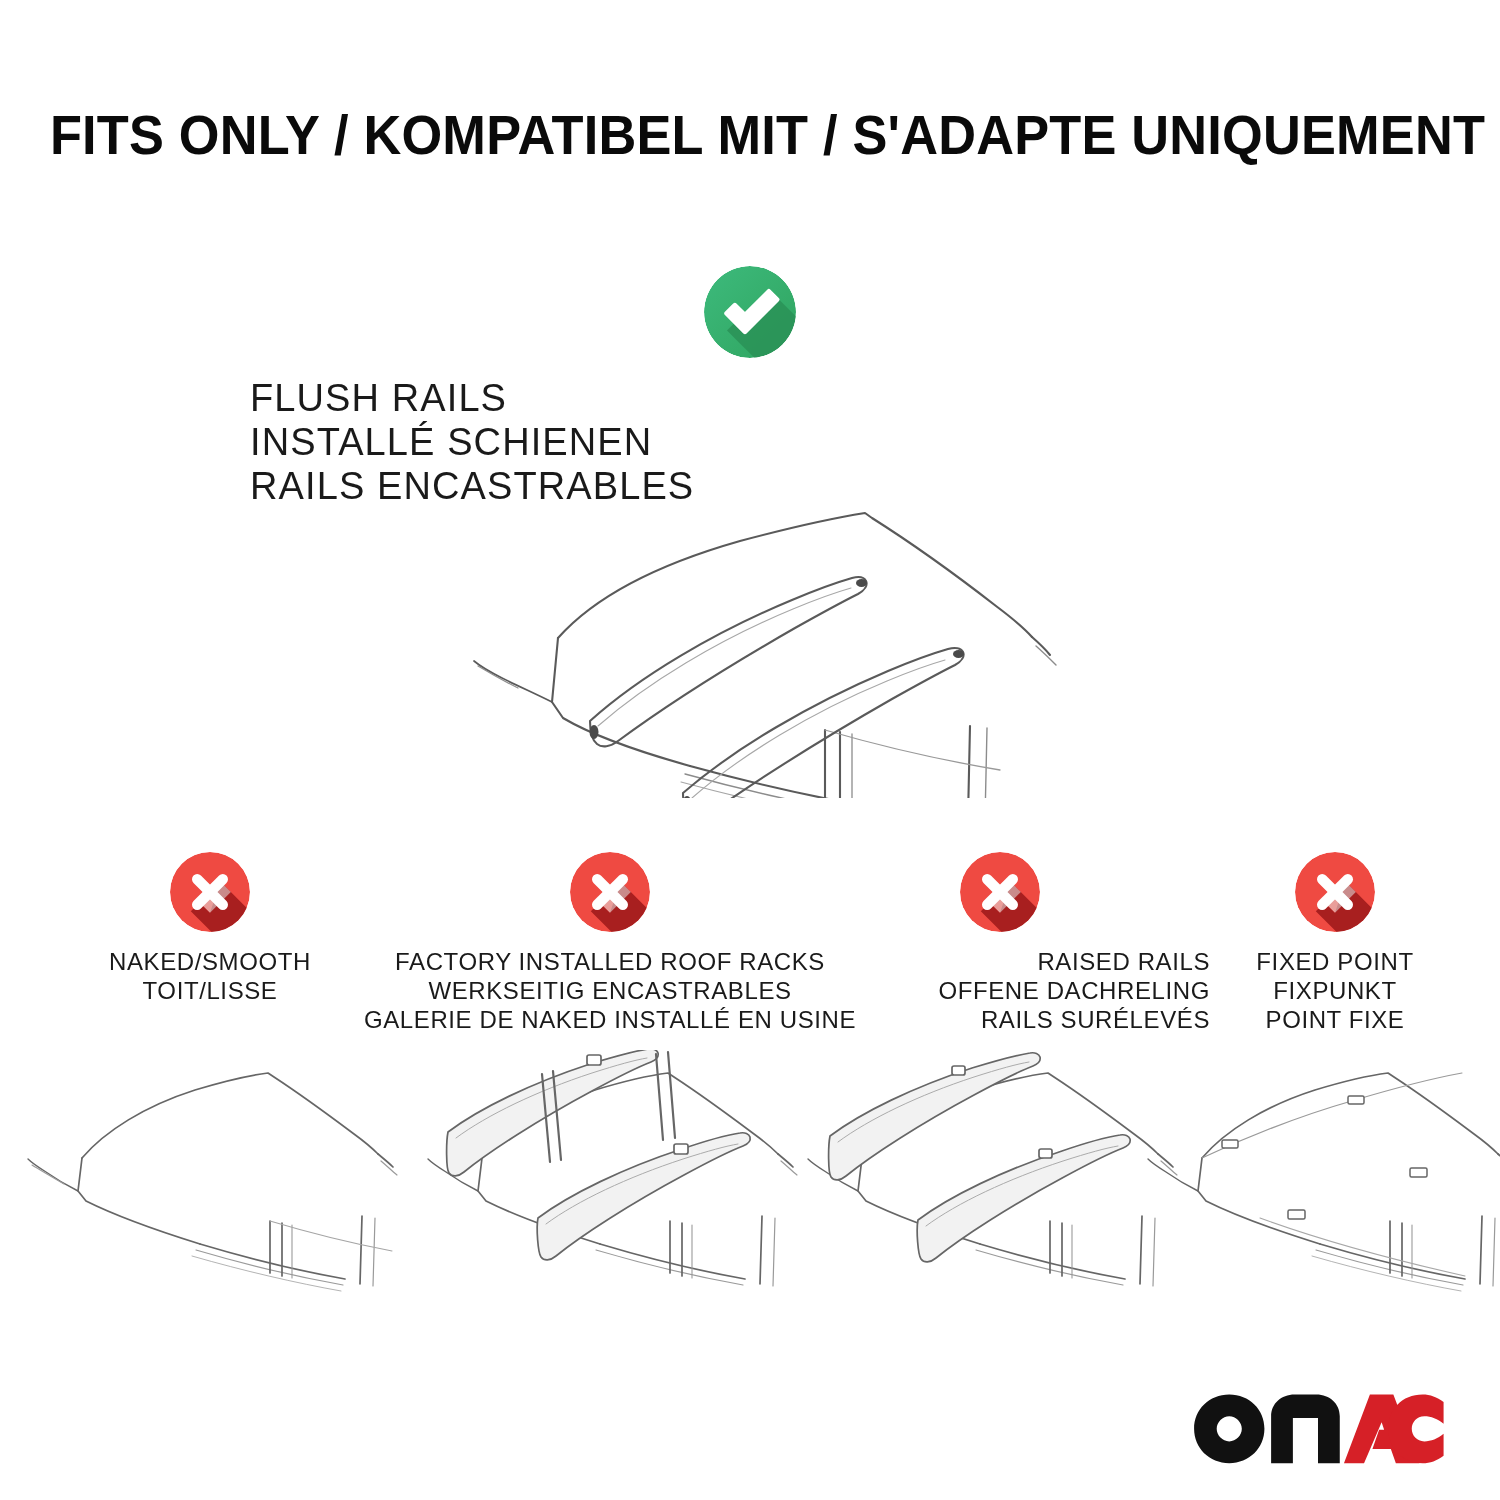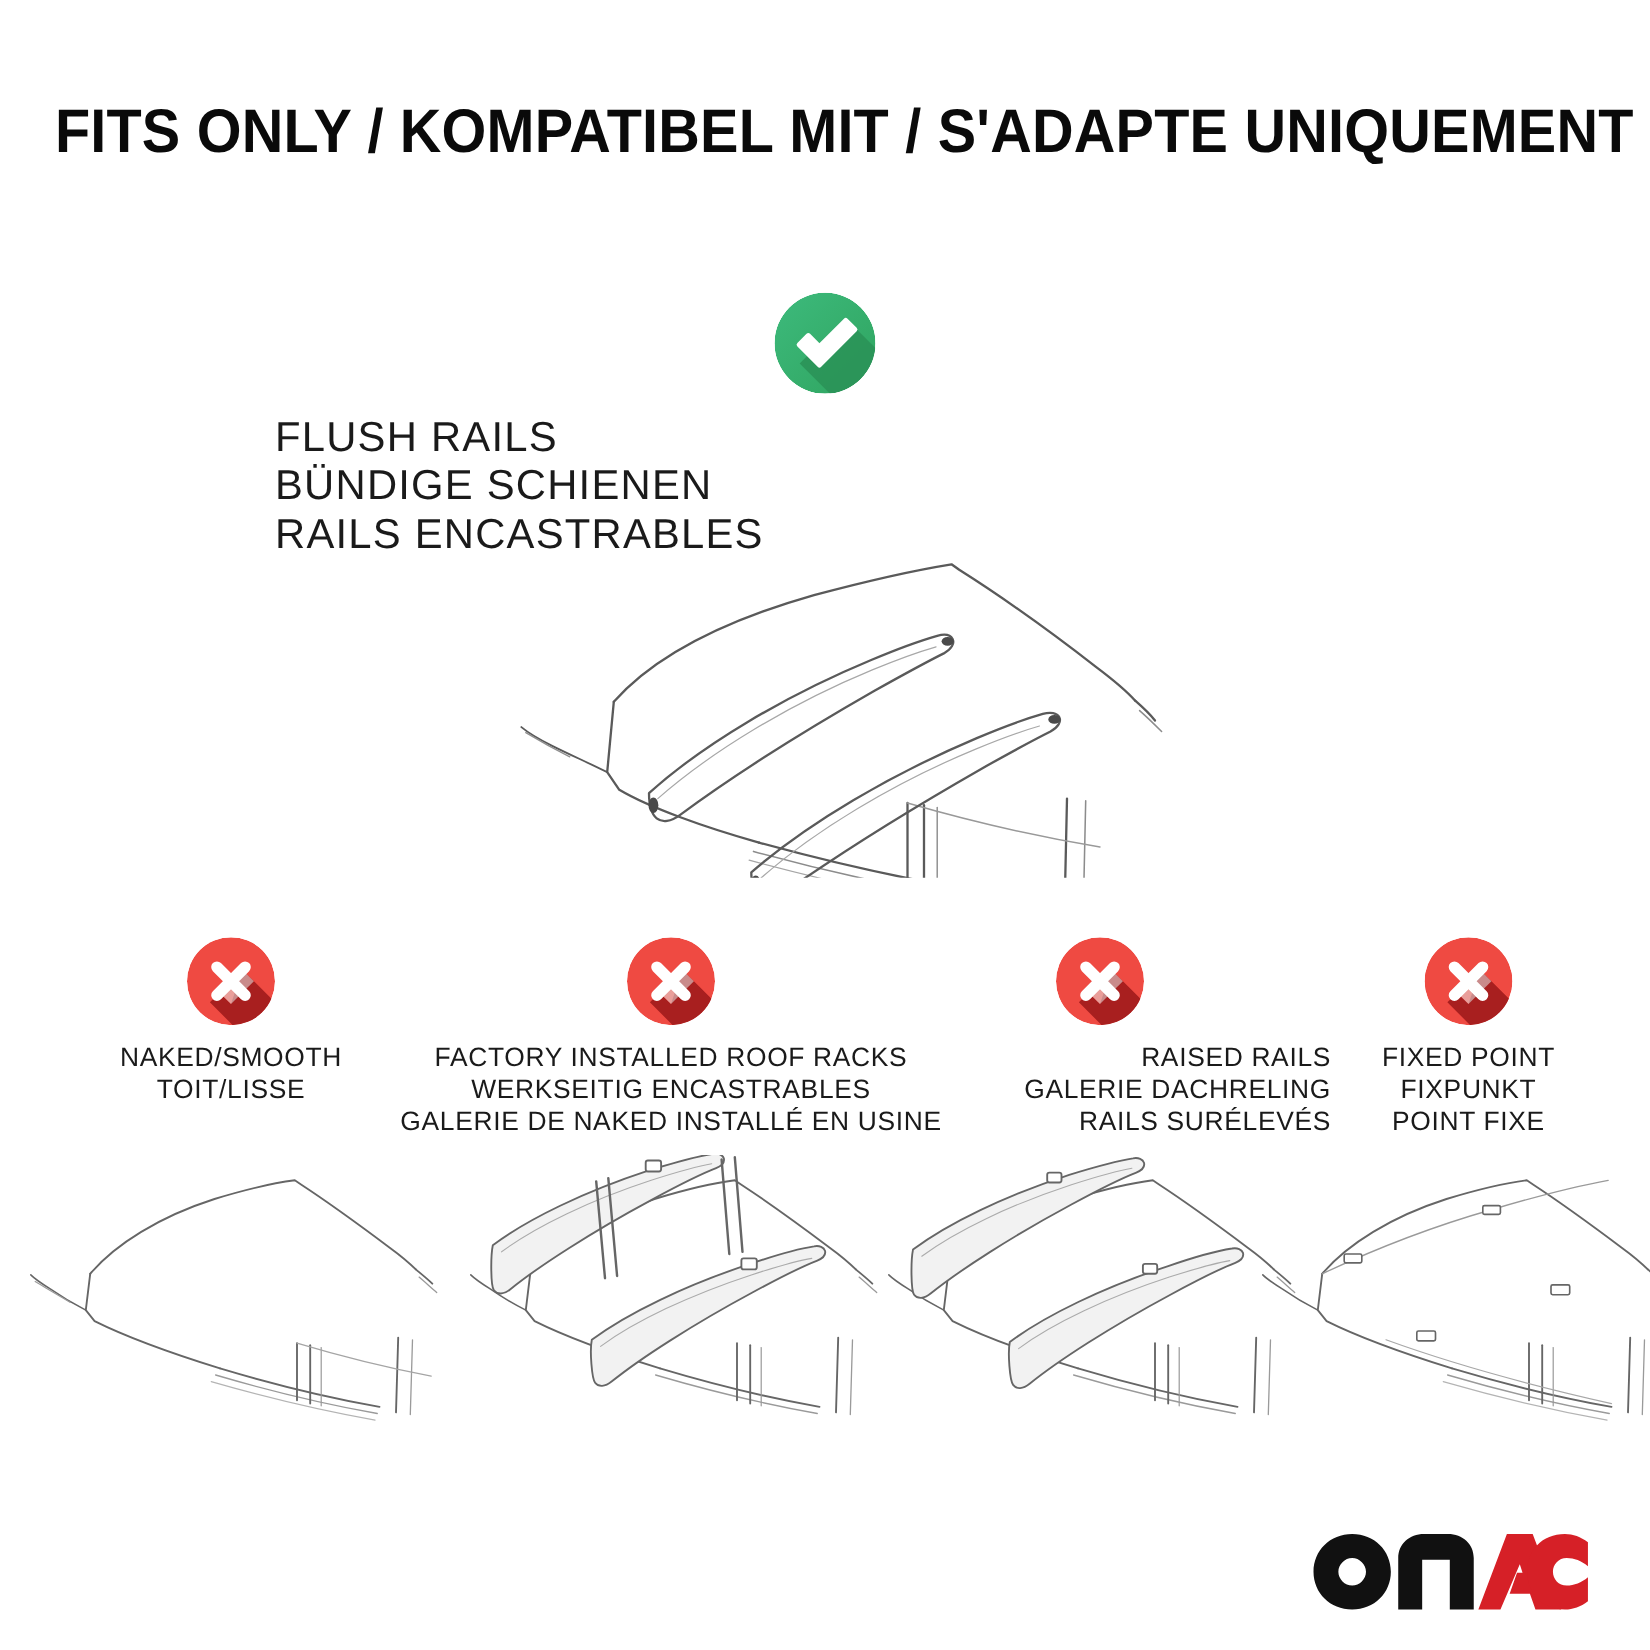--- a/index.html
+++ b/index.html
@@ -13,21 +13,21 @@
     position: relative;
     overflow: hidden;
     font-family: "Liberation Sans", sans-serif;
     -webkit-font-smoothing: antialiased;
   }
 
   
   #title-bar {
     position: absolute;
     left: 0;
-    top: 88px;
+    top: 104px;
     width: 1500px;
     text-align: center;
   }
   #page-title {
     display: inline-block;
     font-family: "Liberation Sans Narrow", "Liberation Sans", sans-serif;
     font-weight: 700;
     font-size: 56px;
     line-height: 62px;
     letter-spacing: 0.2px;
@@ -166,21 +166,21 @@
 
         <path d="M72.5,27.5 L100,55 L100,100 L55,100 L25,70 L38,57 L47,66 Z" fill="#2a9257" opacity="0.85"></path>
 
         <path d="M24.5,51.5 L33.5,42.5 L44.5,53.5 L70.5,27.5 L79.5,36.5 L44.5,71.5 Z" fill="#ffffff" stroke="#ffffff" stroke-width="5" stroke-linejoin="round" stroke-linecap="round"></path>
       </g>
     </svg>
   </div>
 
   <div id="approved-labels">
     <div class="approved-line">FLUSH RAILS</div>
-    <div class="approved-line">BÜNDIGE SCHIENEN</div>
+    <div class="approved-line">INSTALLÉ SCHIENEN</div>
     <div class="approved-line">RAILS ENCASTRABLES</div>
   </div>
 </div>
 
 <div id="main-roof">
   <svg viewBox="0 0 630 300" width="630" height="300" aria-hidden="true">
     <g fill="none" stroke="#5a5a5a" stroke-width="2.1" stroke-linejoin="round" stroke-linecap="round">
 
       <path d="M118,140 C150,104 205,70 300,43 C360,27 400,19 425,15
                L432,20 C470,44 520,80 556,108
@@ -291,21 +291,21 @@
           <path d="M63,37 L76,50 L50,76 L37,63 Z" fill="#e4e4e4" opacity="0.55"></path>
           <g stroke="#ffffff" stroke-width="13" stroke-linecap="round">
             <line x1="34" y1="34" x2="66" y2="66"></line>
             <line x1="66" y1="34" x2="34" y2="66"></line>
           </g>
         </g>
       </svg>
     </div>
     <div class="excluded-labels">
       <div class="excluded-line">RAISED RAILS</div>
-      <div class="excluded-line">GALERIE DACHRELING</div>
+      <div class="excluded-line">OFFENE DACHRELING</div>
       <div class="excluded-line">RAILS SURÉLEVÉS</div>
     </div>
   </div>
 
   <div class="excluded-col" id="col-fixed">
     <div class="x-icon-wrap">
       <svg viewBox="0 0 100 100" width="80" height="80" aria-hidden="true">
         <defs>
             <clipPath id="cx4">
               <circle cx="50" cy="50" r="50"></circle>

